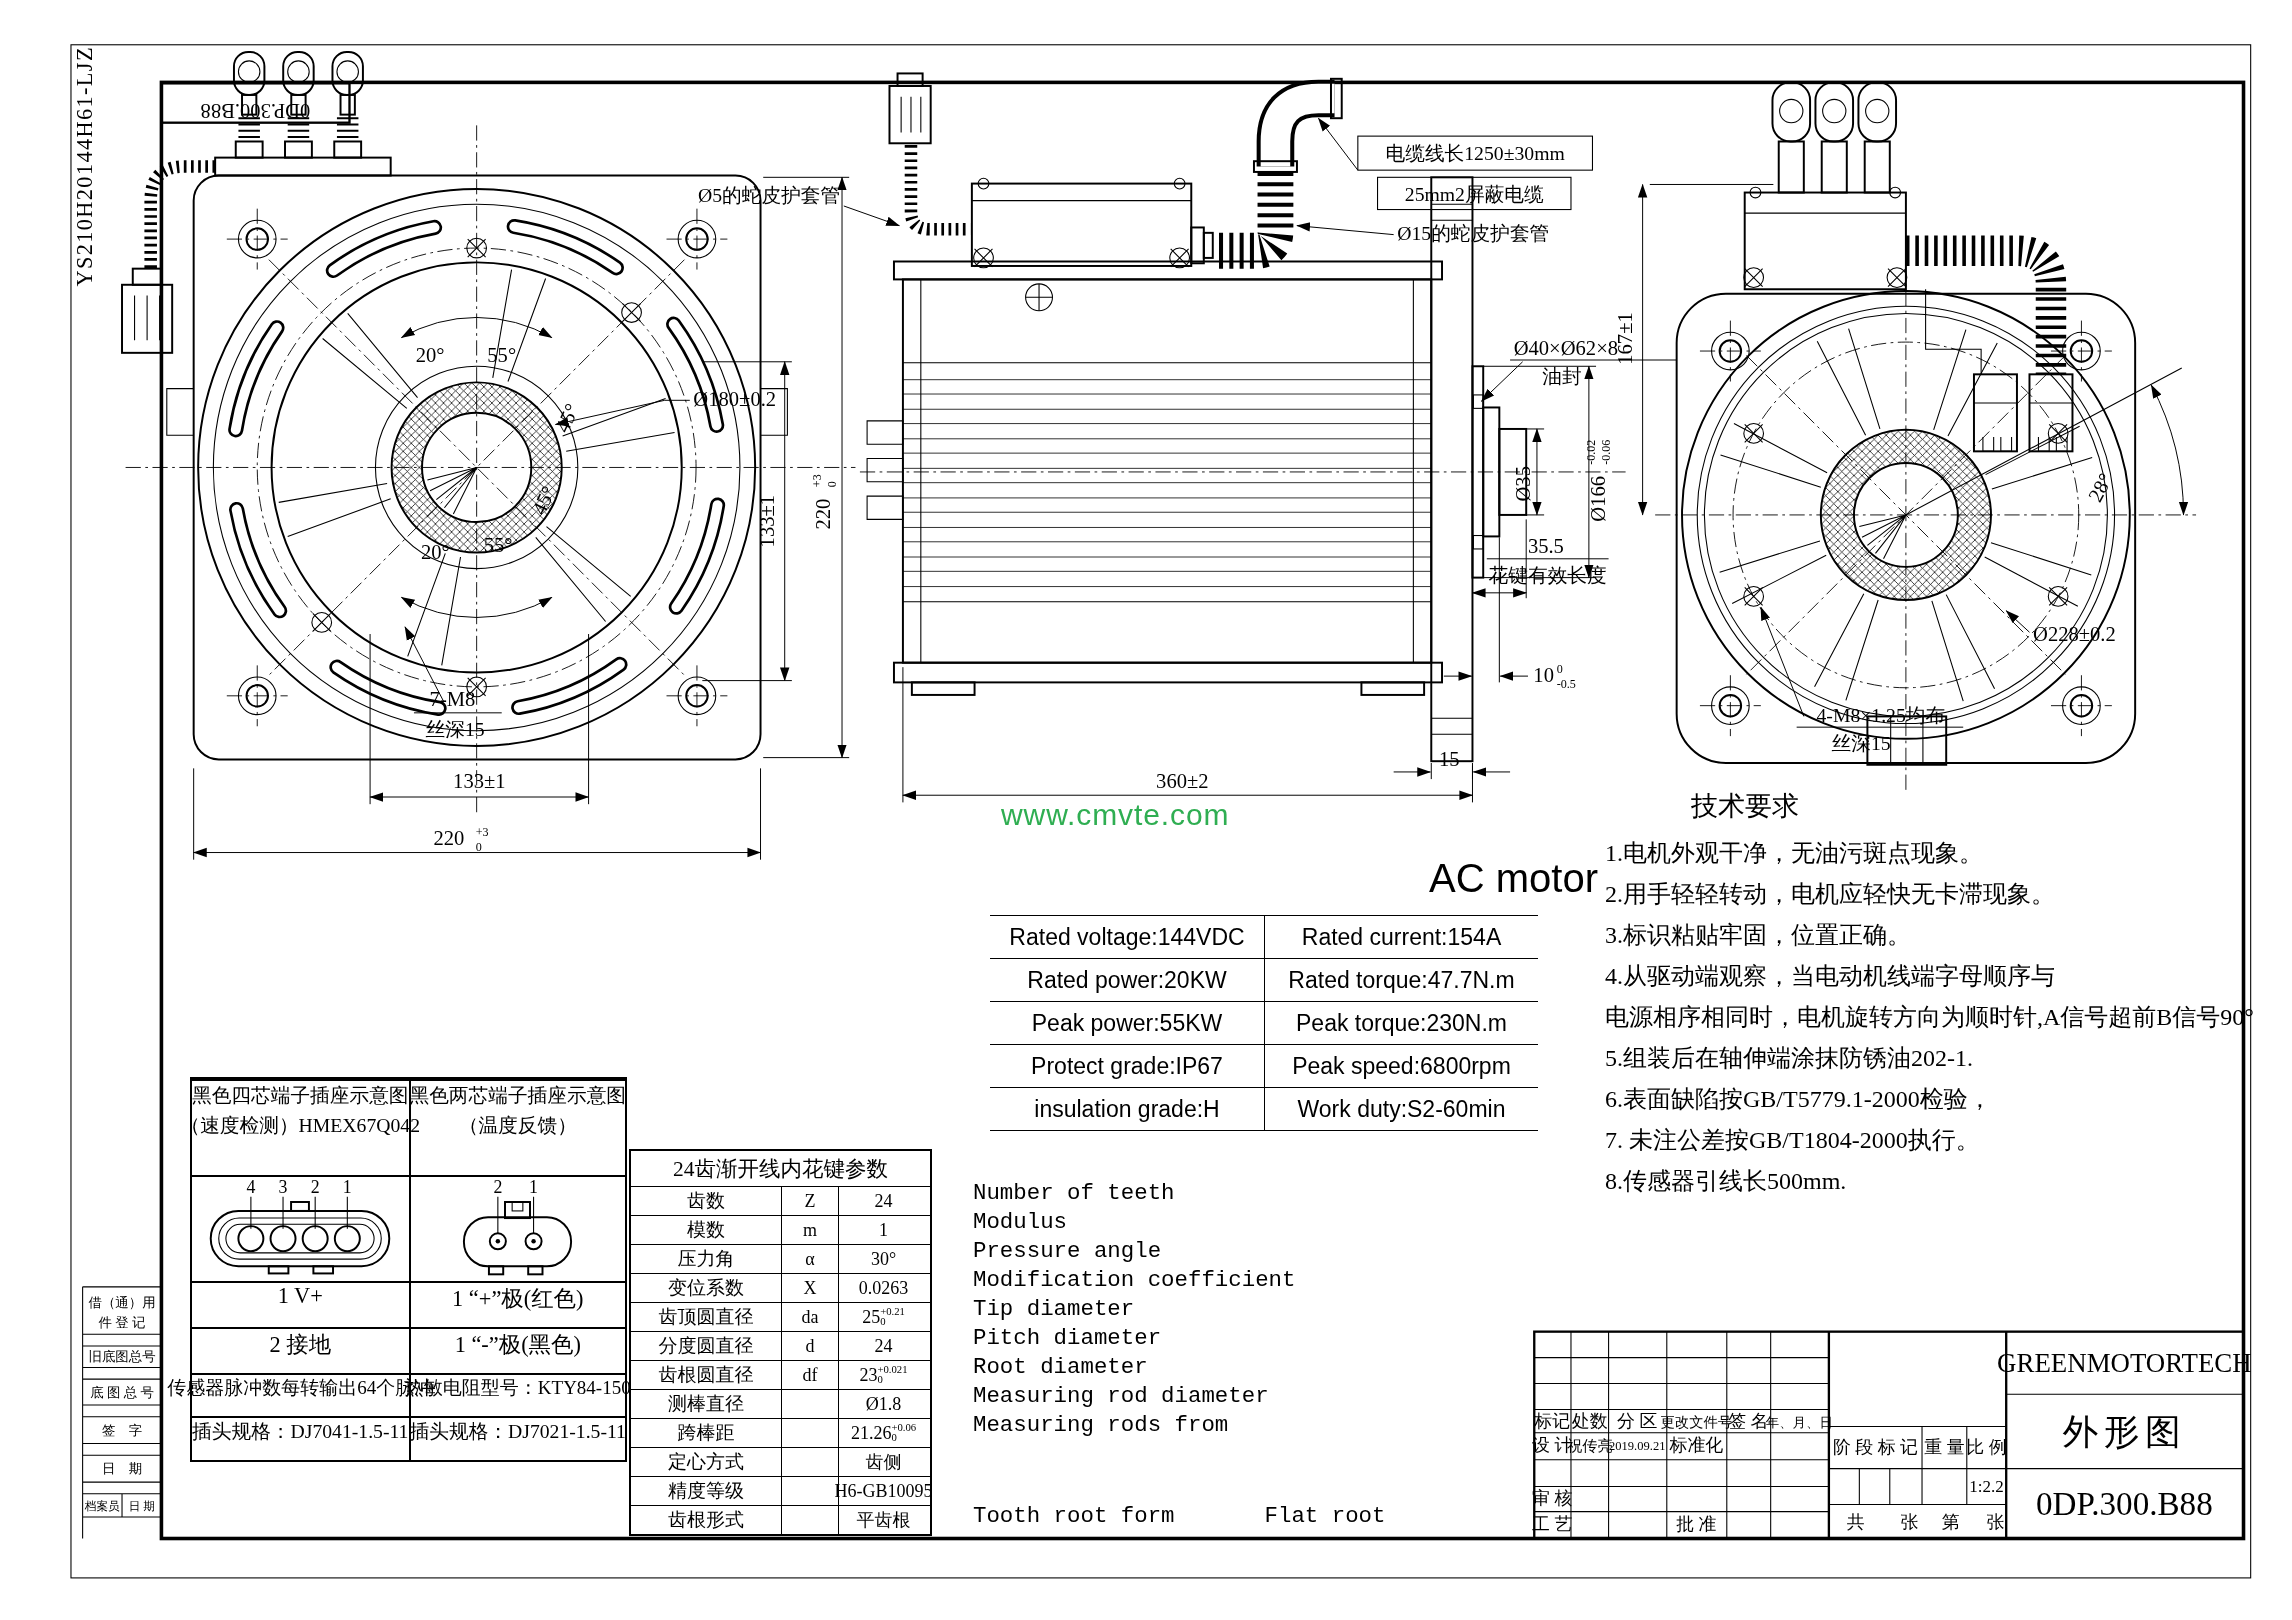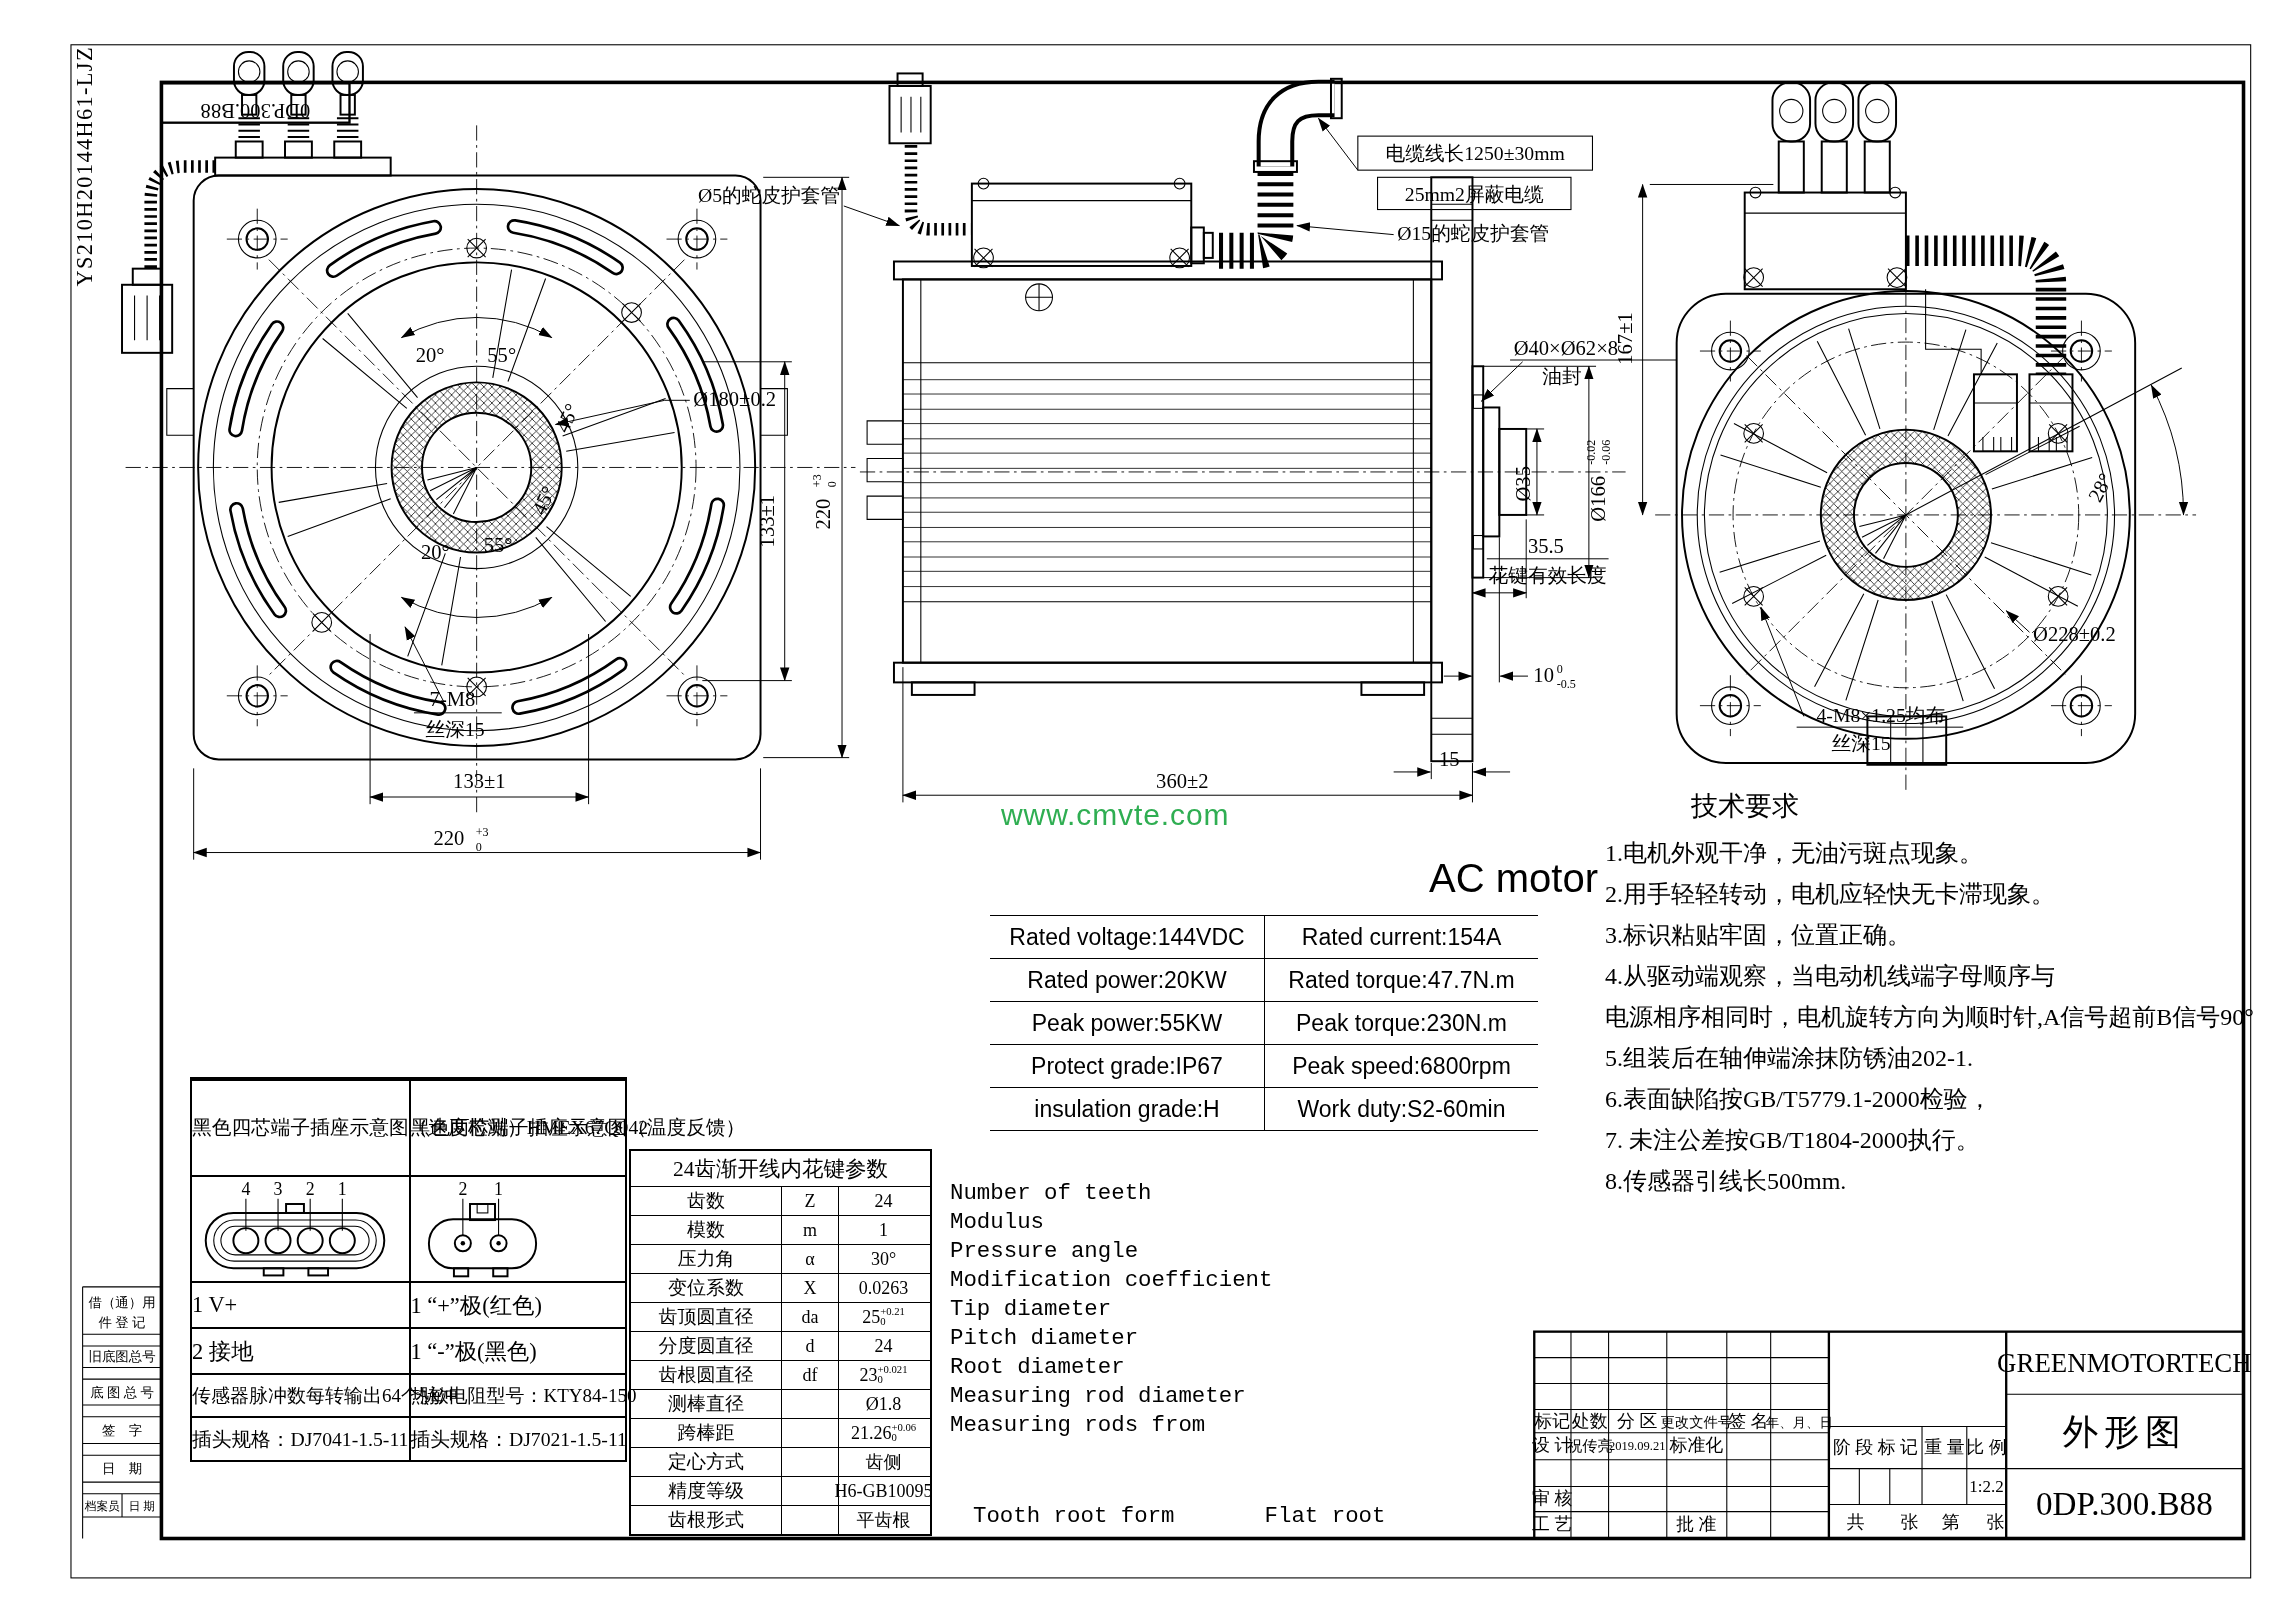--- a/index.html
+++ b/index.html
@@ -39,21 +39,21 @@
   .ac{left:990px;top:915px;width:548px}
   .ac-row{display:flex;border-top:1.8px solid #000}
   .ac-row:last-child{border-bottom:1.8px solid #000}
   .ac-c{width:274px;height:42px;display:flex;align-items:center;justify-content:center;
     font-family:"Liberation Sans",sans-serif;font-size:23px;white-space:nowrap}
   .ac-c + .ac-c{border-left:1.8px solid #000}
 
   
   .el{left:190px;top:1077px;width:437px;border:2.7px solid #000}
   .el .row{display:flex;border-top:2.2px solid #000}
-  .el .c{width:50%;display:flex;flex-direction:row;align-items:center;justify-content:flex-start;white-space:nowrap}
+  .el .c{width:50%;display:flex;flex-direction:column;align-items:center;justify-content:flex-start;white-space:nowrap}
   .el .c + .c{border-left:2.2px solid #000}
   .el-title{height:45px;display:flex;align-items:center;justify-content:center;
     font-size:32px;letter-spacing:7.2px}
   .el-head{height:96px}
   .el-head .c{font-size:19.7px;line-height:29.6px}
   .el-diag{height:106px}
   .el-r{height:46px}
   .el-r .c{font-size:22.4px}
   .el-r5{height:43px}.el-r5 .c{font-size:19px}
   .el-r6{height:44px}.el-r6 .c{font-size:19.7px}
@@ -63,21 +63,21 @@
   .sp-title{height:35px;display:flex;align-items:center;justify-content:center;font-size:21.5px}
   .sp .row{display:flex;border-top:1.8px solid #000;height:29px}
   .sp .n{width:150px;font-size:19px}
   .sp .s{width:57px;border-left:1.8px solid #000;font-size:18px}
   .sp .v{width:90px;border-left:1.8px solid #000;font-size:18px}
   .sp .n,.sp .s,.sp .v{display:flex;align-items:center;justify-content:center;white-space:nowrap}
   .ts{display:inline-flex;flex-direction:column;font-size:10.7px;line-height:9.9px;
     vertical-align:middle;margin-left:0;text-align:left}
 
   
-  .eng{left:950px;top:1180px;font-family:"Liberation Mono","DejaVu Sans Mono",monospace;
+  .eng{left:973px;top:1180px;font-family:"Liberation Mono","DejaVu Sans Mono",monospace;
     font-size:22.4px}
   .eng div{height:29px;white-space:nowrap}
   .engLast{left:973px;top:1503px;font-family:"Liberation Mono","DejaVu Sans Mono",monospace;
     font-size:22.4px;white-space:nowrap}
   .engLast .g2{margin-left:90px}
 
   
   .cx{display:block}
 </style>
 </head>

